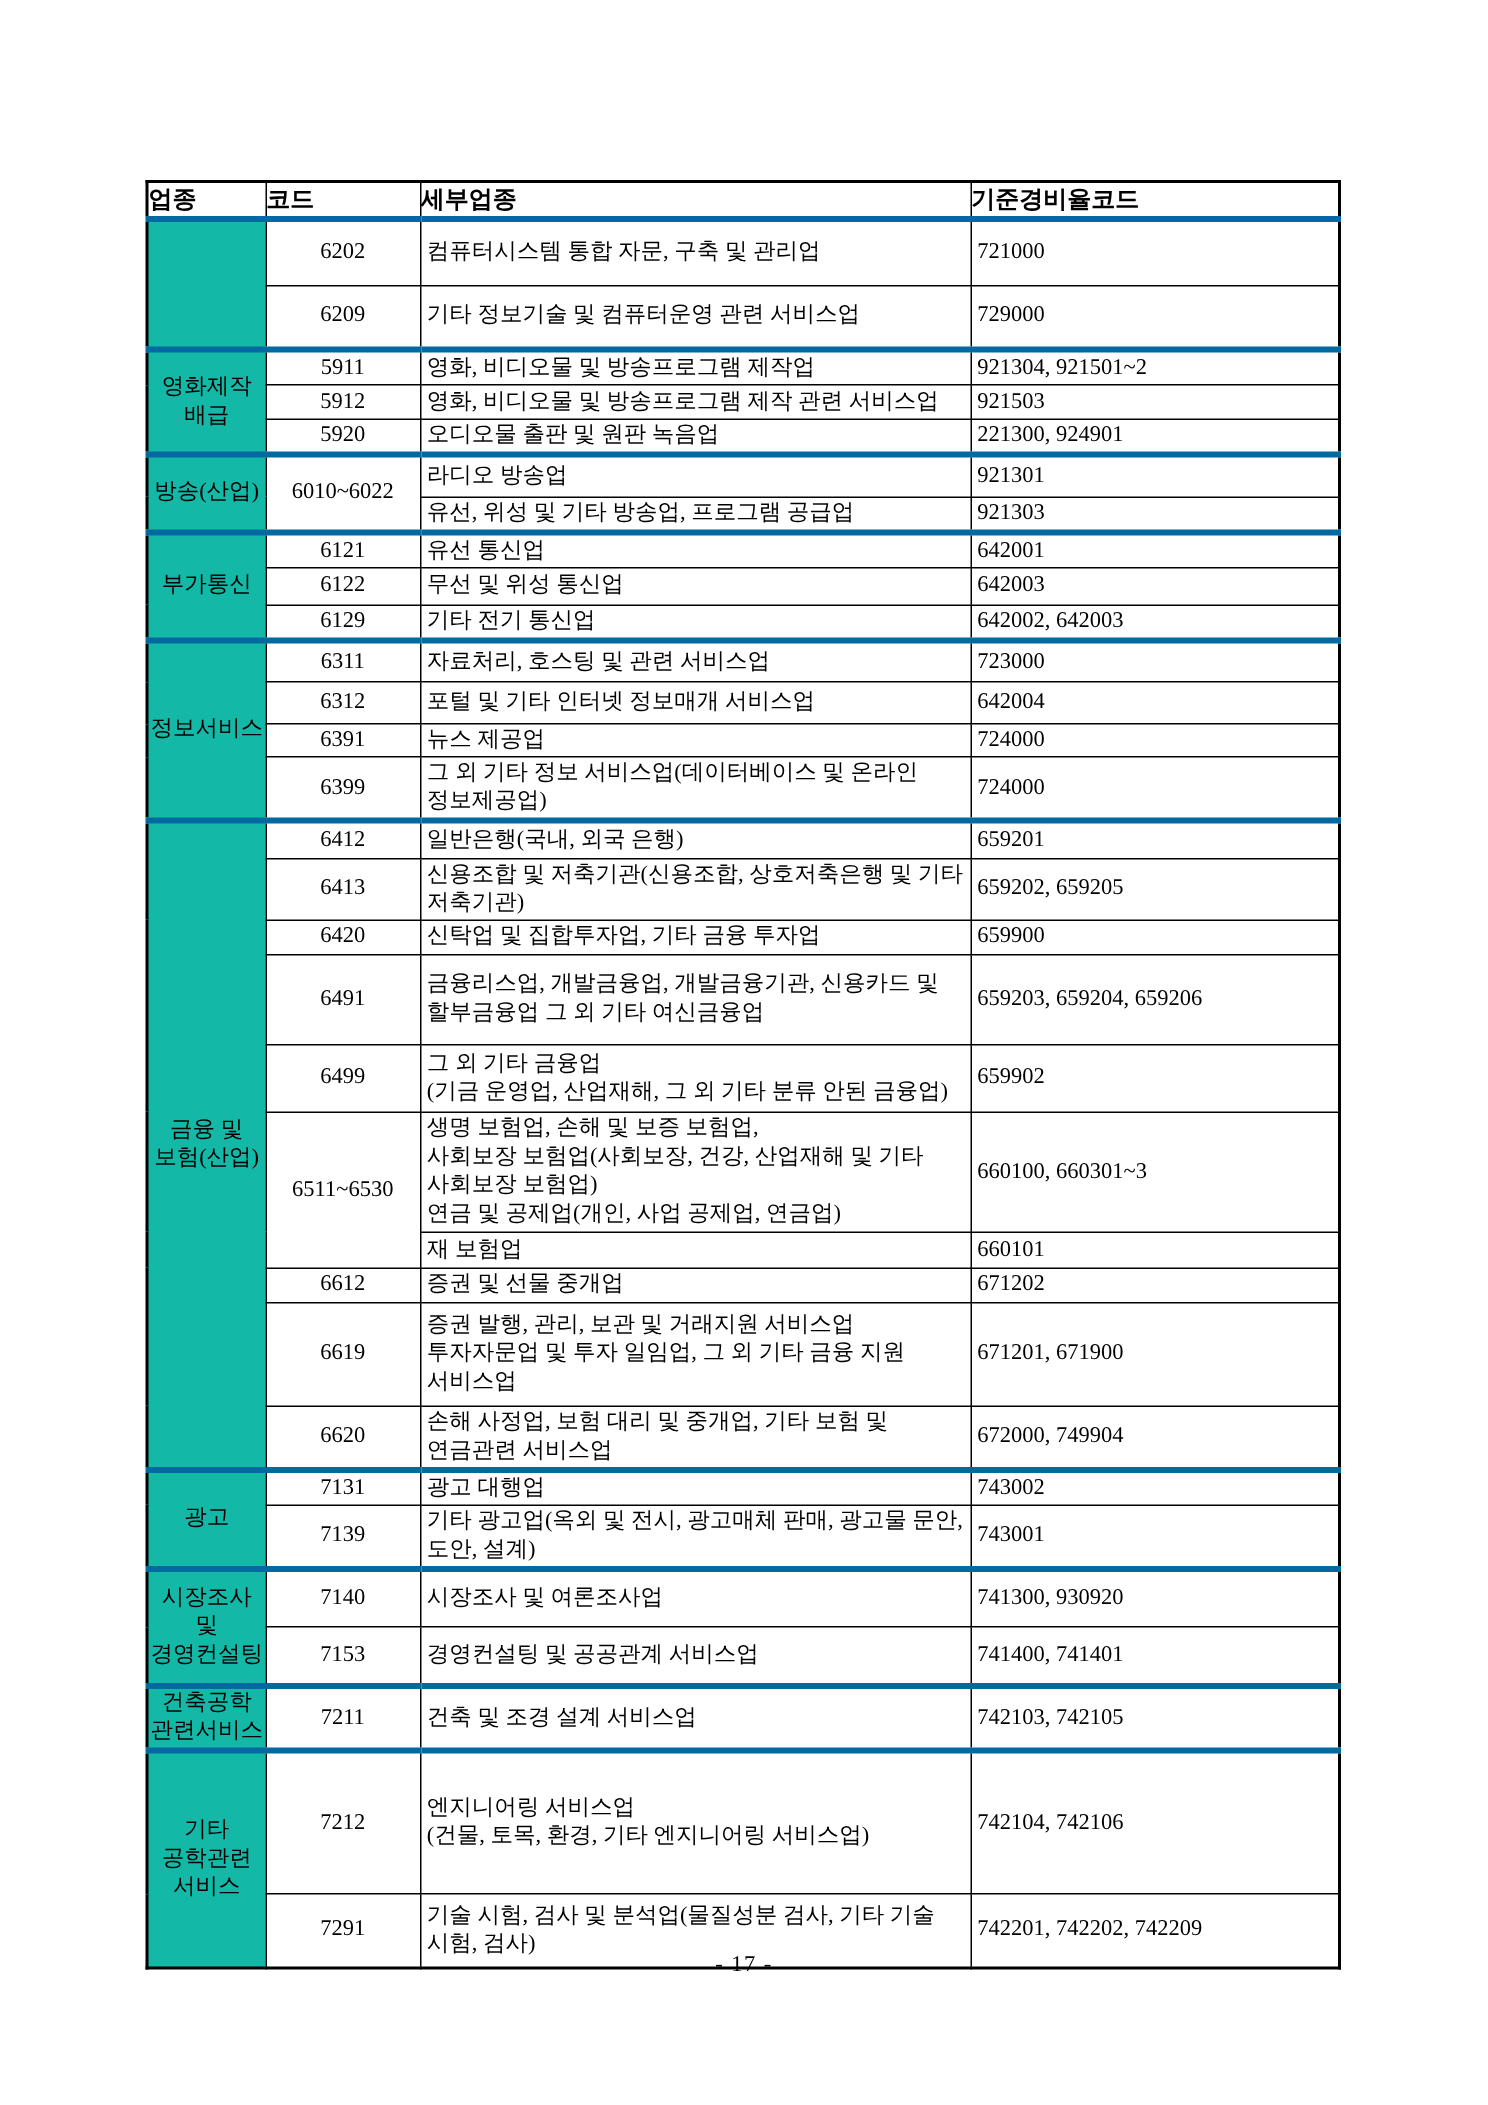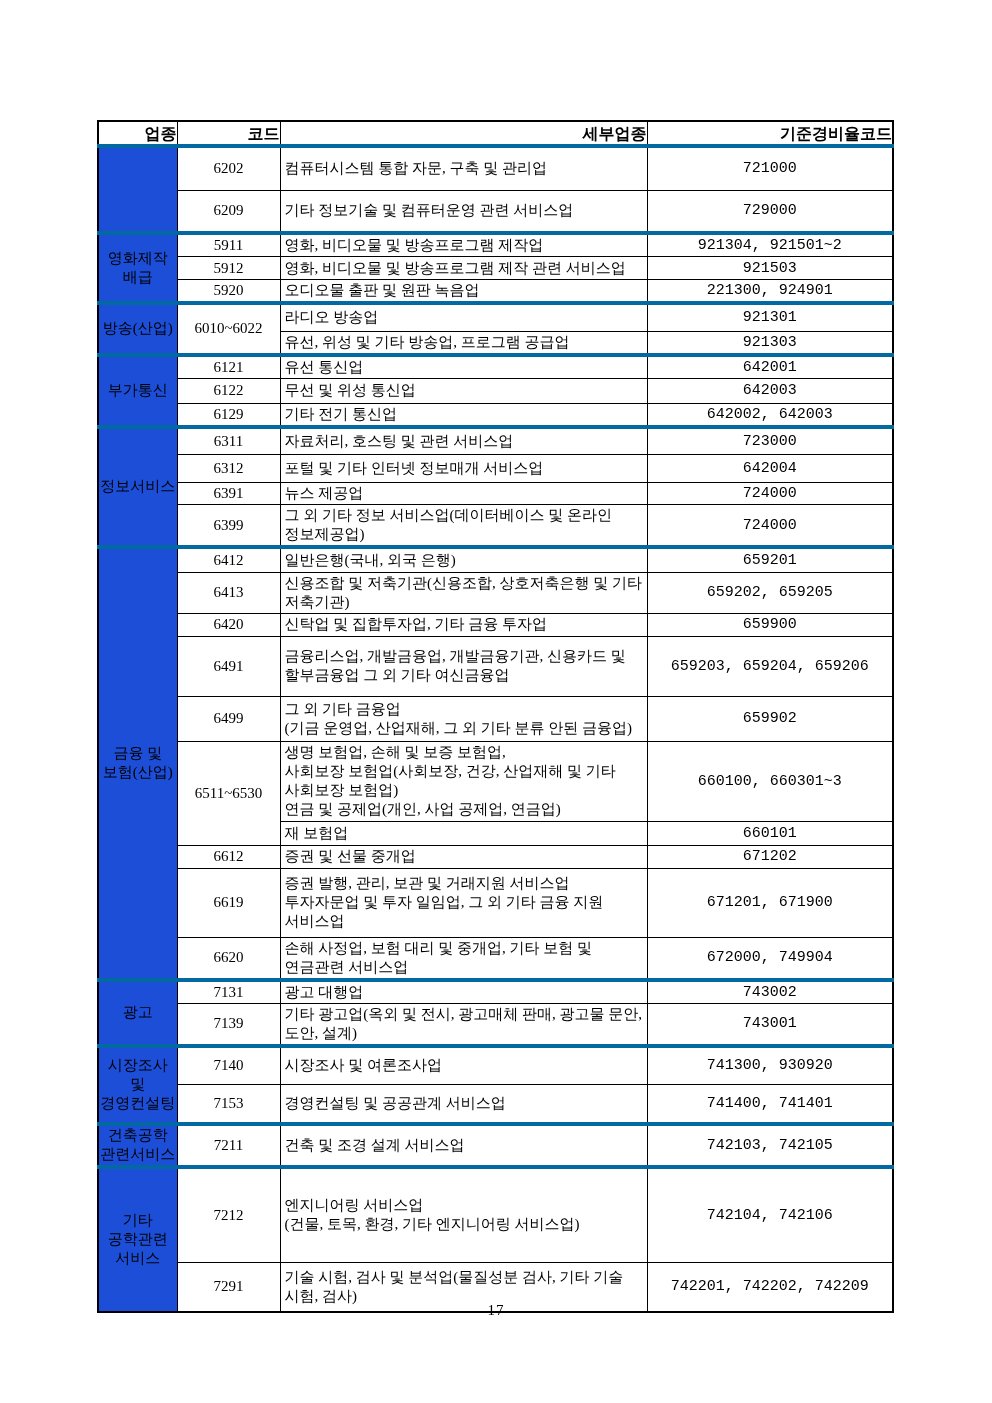--- a/index.html
+++ b/index.html
@@ -28,40 +28,39 @@
     border: 1px solid #000;
     padding: 0;
     vertical-align: middle;
     font-size: 15px;
     line-height: 19px;
   }
   thead th {
     height: 22px;
     border-bottom: 2px solid #000;
     font-weight: bold;
-    text-align: right;
+    text-align: left;
     font-size: 16px;
     background: #ffffff;
   }
   tr.group-start > td { border-top: 4px solid #0369a1; }
   td.ind {
-    background: #1d4ed8;
+    background: #14b8a6;
     text-align: center;
     white-space: pre-line;
   }
   td.code { text-align: center; }
   td.detail {
     text-align: left;
     padding: 1px 4px;
     white-space: pre-line;
   }
   td.rate {
-    text-align: center;
+    text-align: left;
     padding: 1px 4px;
-    font-family: Liberation Mono, monospace;
   }
   .page-number {
     position: absolute;
     top: 1302px;
     left: 0;
     width: 100%;
     text-align: center;
     font-family: Liberation Serif, serif;
     font-size: 15px;
     letter-spacing: 1px;

